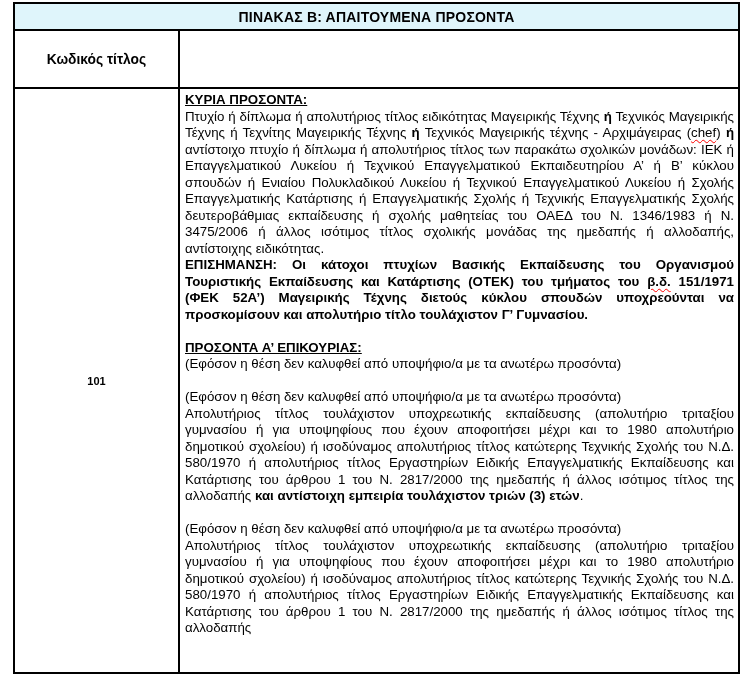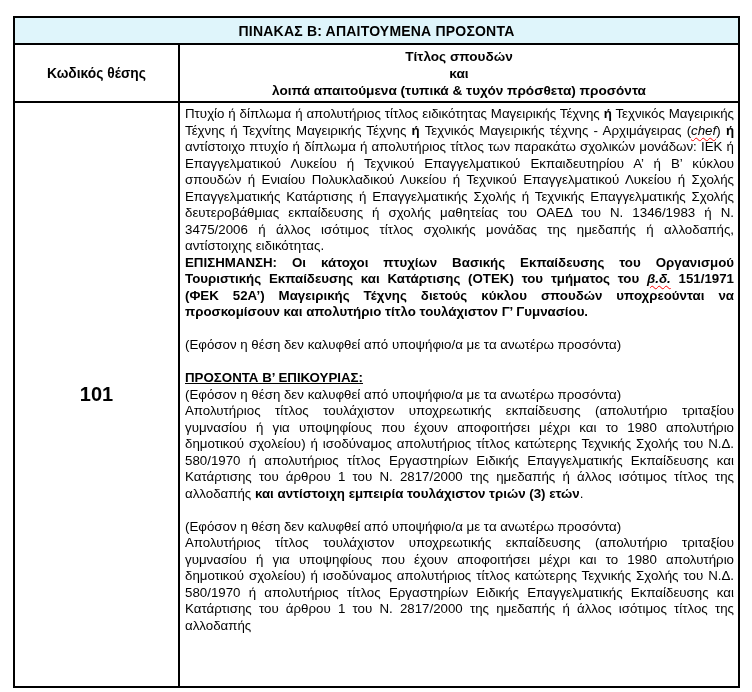--- a/index.html
+++ b/index.html
@@ -2,21 +2,21 @@
 <html style="--title-bg: #dff5fb; --border: #000000; --spell: #ff0000;"><head>
 <meta charset="utf-8">
 <style>
   html,body{margin:0;padding:0;}
   body{
     width:752px;height:692px;overflow:hidden;background:#ffffff;
     font-family:"Liberation Sans", sans-serif;color:#000;
     position:relative;
   }
   .doc-table{
-    position:absolute;left:13px;top:16px;width:727px;
+    position:absolute;left:13px;top:2px;width:727px;
     border:2px solid var(--border,#000);box-sizing:border-box;
     background:#fff;
   }
   .title-row{
     height:27px;box-sizing:border-box;
     border-bottom:2px solid var(--border,#000);
     background:var(--title-bg,#dff5fb);
     display:flex;align-items:center;justify-content:center;
     font-weight:bold;font-size:14px;letter-spacing:.2px;
   }
@@ -32,72 +32,67 @@
     border-right:2px solid var(--border,#000);
     display:flex;align-items:center;justify-content:center;text-align:center;
   }
   .col2{flex:1;box-sizing:border-box;min-width:0;}
   .header-row .col1{font-weight:bold;font-size:13.8px;}
   .header-col2{
     display:flex;flex-direction:column;align-items:center;justify-content:center;
     font-weight:bold;font-size:13.6px;line-height:17px;text-align:center;
     padding:2px 4px;
   }
-  .position-code{font-weight:bold;font-size:20px;}
+  .position-code{font-weight:bold;font-size:11px;}
   .content{
     padding:3px 4px 0 5px;
     font-size:13.3px;line-height:16.5px;text-align:justify;
     overflow:hidden;height:100%;box-sizing:border-box;
   }
   .content .h{
     font-weight:bold;text-decoration:underline;text-align:left;
   }
   .content .p{text-align:justify;}
   .content .spacer{height:16.5px;}
   .content .b{font-weight:bold;}
   .content .misspelled{
     text-decoration-line:underline;
     text-decoration-style:wavy;
     text-decoration-color:var(--spell,#ff0000);
     text-decoration-thickness:1px;
     text-underline-offset:2px;
-    font-style:italic;
   }
 </style>
 </head>
 <body>
 
 <div class="doc-table">
 
   <div class="title-row">
     <span>ΠΙΝΑΚΑΣ Β: ΑΠΑΙΤΟΥΜΕΝΑ ΠΡΟΣΟΝΤΑ</span>
   </div>
 
   <div class="header-row">
     <div class="col1">
-      <span>Κωδικός θέσης</span>
-    </div>
-    <div class="col2 header-col2">
-      <div>Τίτλος σπουδών</div>
-      <div>και</div>
-      <div>λοιπά απαιτούμενα (τυπικά &amp; τυχόν πρόσθετα) προσόντα</div>
+      <span>Κωδικός τίτλος</span>
     </div>
   </div>
 
   <div class="body-row">
     <div class="col1">
       <span class="position-code">101</span>
     </div>
     <div class="col2 content">
+        <div class="h">ΚΥΡΙΑ ΠΡΟΣΟΝΤΑ:</div>
         <div class="p"><span>Πτυχίο ή δίπλωμα ή απολυτήριος τίτλος ειδικότητας Μαγειρικής Τέχνης </span><span class="b">ή</span><span> Τεχνικός Μαγειρικής Τέχνης  ή Τεχνίτης Μαγειρικής Τέχνης </span><span class="b">ή</span><span> Τεχνικός Μαγειρικής τέχνης - Αρχιμάγειρας (</span><span class="misspelled">chef</span><span>) </span><span class="b">ή</span><span> αντίστοιχο πτυχίο ή δίπλωμα ή απολυτήριος τίτλος των παρακάτω σχολικών μονάδων: ΙΕΚ ή Επαγγελματικού Λυκείου ή Τεχνικού Επαγγελματικού Εκπαιδευτηρίου Α’ ή Β’ κύκλου σπουδών ή Ενιαίου Πολυκλαδικού Λυκείου ή Τεχνικού Επαγγελματικού Λυκείου ή Σχολής Επαγγελματικής Κατάρτισης ή Επαγγελματικής Σχολής ή Τεχνικής Επαγγελματικής Σχολής δευτεροβάθμιας εκπαίδευσης ή σχολής μαθητείας του ΟΑΕΔ του Ν. 1346/1983 ή Ν. 3475/2006 ή άλλος ισότιμος τίτλος σχολικής μονάδας της ημεδαπής ή αλλοδαπής, αντίστοιχης ειδικότητας.</span></div>
         <div class="p"><span class="b">ΕΠΙΣΗΜΑΝΣΗ: Οι κάτοχοι πτυχίων Βασικής Εκπαίδευσης του Οργανισμού Τουριστικής Εκπαίδευσης και Κατάρτισης (ΟΤΕΚ) του τμήματος του </span><span class="b misspelled">β.δ.</span><span class="b"> 151/1971 (ΦΕΚ 52Α’) Μαγειρικής Τέχνης διετούς κύκλου σπουδών υποχρεούνται να προσκομίσουν και απολυτήριο τίτλο τουλάχιστον Γ’ Γυμνασίου.</span></div>
         <div class="spacer"></div>
+        <div class="h">ΠΡΟΣΟΝΤΑ Α’ ΕΠΙΚΟΥΡΙΑΣ:</div>
         <div class="p"><span>(Εφόσον η θέση δεν καλυφθεί από υποψήφιο/α με τα ανωτέρω προσόντα)</span></div>
         <div class="spacer"></div>
-        <div class="h">ΠΡΟΣΟΝΤΑ Β’ ΕΠΙΚΟΥΡΙΑΣ:</div>
         <div class="p"><span>(Εφόσον η θέση δεν καλυφθεί από υποψήφιο/α με τα ανωτέρω προσόντα)</span></div>
         <div class="p"><span>Απολυτήριος τίτλος τουλάχιστον υποχρεωτικής εκπαίδευσης (απολυτήριο τριταξίου γυμνασίου ή για υποψηφίους που έχουν αποφοιτήσει μέχρι και το 1980 απολυτήριο δημοτικού σχολείου) ή ισοδύναμος απολυτήριος  τίτλος κατώτερης Τεχνικής Σχολής του Ν.Δ. 580/1970 ή απολυτήριος τίτλος Εργαστηρίων Ειδικής Επαγγελματικής Εκπαίδευσης και Κατάρτισης του άρθρου 1 του Ν. 2817/2000 της ημεδαπής ή άλλος ισότιμος τίτλος της αλλοδαπής </span><span class="b">και αντίστοιχη εμπειρία τουλάχιστον τριών (3) ετών</span><span>.</span></div>
         <div class="spacer"></div>
         <div class="p"><span>(Εφόσον η θέση δεν καλυφθεί από υποψήφιο/α με τα ανωτέρω προσόντα)</span></div>
         <div class="p"><span>Απολυτήριος τίτλος τουλάχιστον υποχρεωτικής εκπαίδευσης (απολυτήριο τριταξίου γυμνασίου ή για υποψηφίους που έχουν αποφοιτήσει μέχρι και το 1980 απολυτήριο δημοτικού σχολείου) ή ισοδύναμος απολυτήριος  τίτλος κατώτερης Τεχνικής Σχολής του Ν.Δ. 580/1970 ή απολυτήριος τίτλος Εργαστηρίων Ειδικής Επαγγελματικής Εκπαίδευσης και Κατάρτισης του άρθρου 1 του Ν. 2817/2000 της ημεδαπής ή άλλος ισότιμος τίτλος της αλλοδαπής </span></div>
       </div>
   </div>
 
 </div>
 

